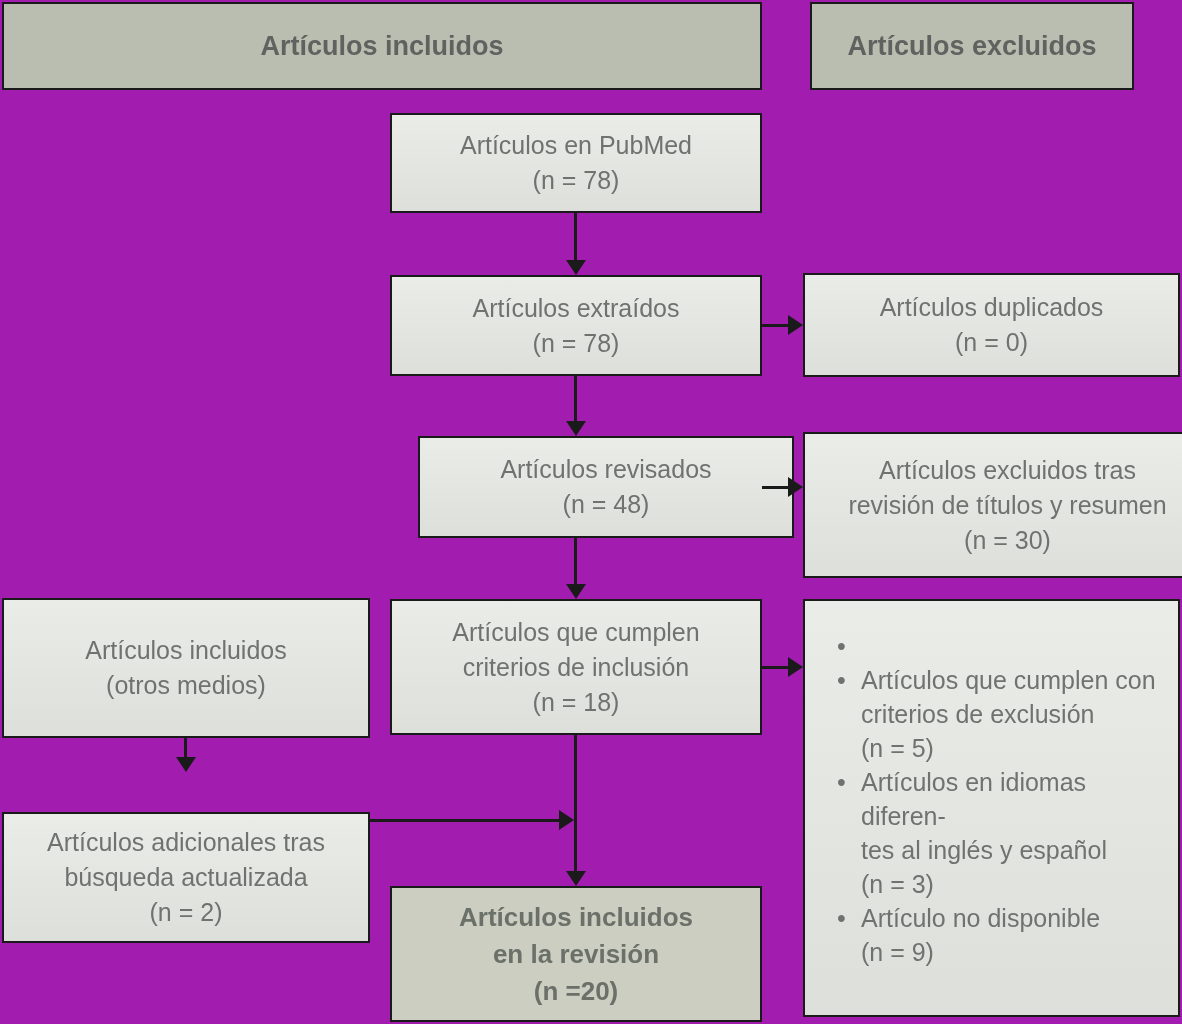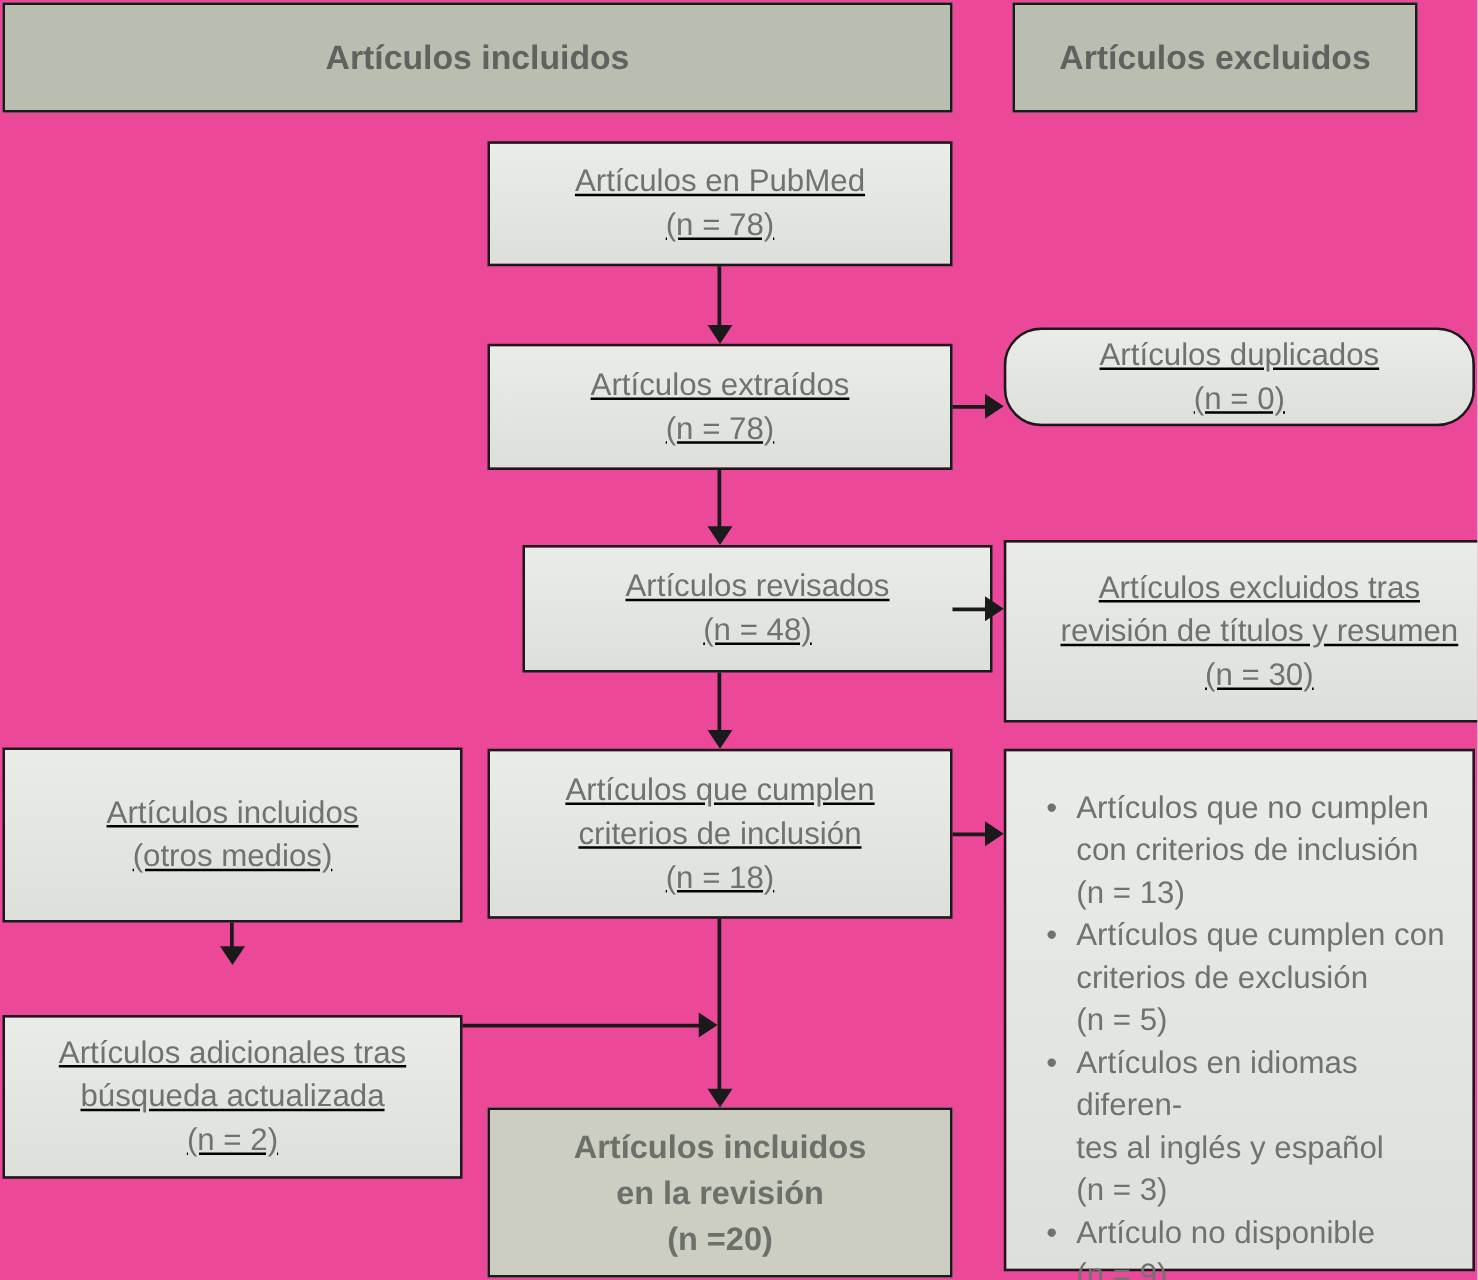--- a/index.html
+++ b/index.html
@@ -5,41 +5,40 @@
   html, body {
     margin: 0;
     padding: 0;
     background: #ffffff;
     font-family: "Liberation Sans", "DejaVu Sans", sans-serif;
   }
   .canvas {
     position: relative;
     width: 1182px;
     height: 1024px;
-    background: #ec4899;
+    background: #a21caf;
     overflow: hidden;
   }
   .box {
     position: absolute;
     box-sizing: border-box;
     border: 2px solid #1a1a1a;
     display: flex;
     align-items: center;
     justify-content: center;
     text-align: center;
   }
   .box .txt {
     white-space: pre-line;
     color: #6f7370;
     font-size: 25px;
     line-height: 35px;
   }
   .light {
     background: linear-gradient(180deg, #eaece8 0%, #e3e5e1 55%, #dddfdb 100%);
-    text-decoration: underline;
   }
   .header {
     background: #b9beb1;
   }
   .header .txt {
     font-weight: bold;
     color: #5e635f;
     font-size: 27px;
   }
   .final {
@@ -130,35 +129,32 @@
     <span class="txt">Artículos que cumplen
 criterios de inclusión
 (n = 18)</span>
   </div>
   <div class="box final" style="left:390px; top:886px; width:372px; height:136px;">
     <span class="txt">Artículos incluidos
 en la revisión
 (n =20)</span>
   </div>
 
-  <div class="box light" style="left:803px; top:262px; width:377px; height:79px;border-radius:30px;">
+  <div class="box light" style="left:803px; top:273px; width:377px; height:104px;">
     <span class="txt">Artículos duplicados
 (n = 0)</span>
   </div>
   <div class="box light" style="left:803px; top:432px; width:409px; height:146px;">
     <span class="txt">Artículos excluidos tras
 revisión de títulos y resumen
 (n = 30)</span>
   </div>
   <div class="bullets" style="left:803px; top:599px; width:377px; height:418px;">
     <div class="bullet-item">
       <span class="bullet-dot">•</span>
-      <span class="bullet-text">Artículos que no cumplen
-con criterios de inclusión
-(n = 13)</span>
     </div>
     <div class="bullet-item">
       <span class="bullet-dot">•</span>
       <span class="bullet-text">Artículos que cumplen con
 criterios de exclusión
 (n = 5)</span>
     </div>
     <div class="bullet-item">
       <span class="bullet-dot">•</span>
       <span class="bullet-text">Artículos en idiomas diferen-

